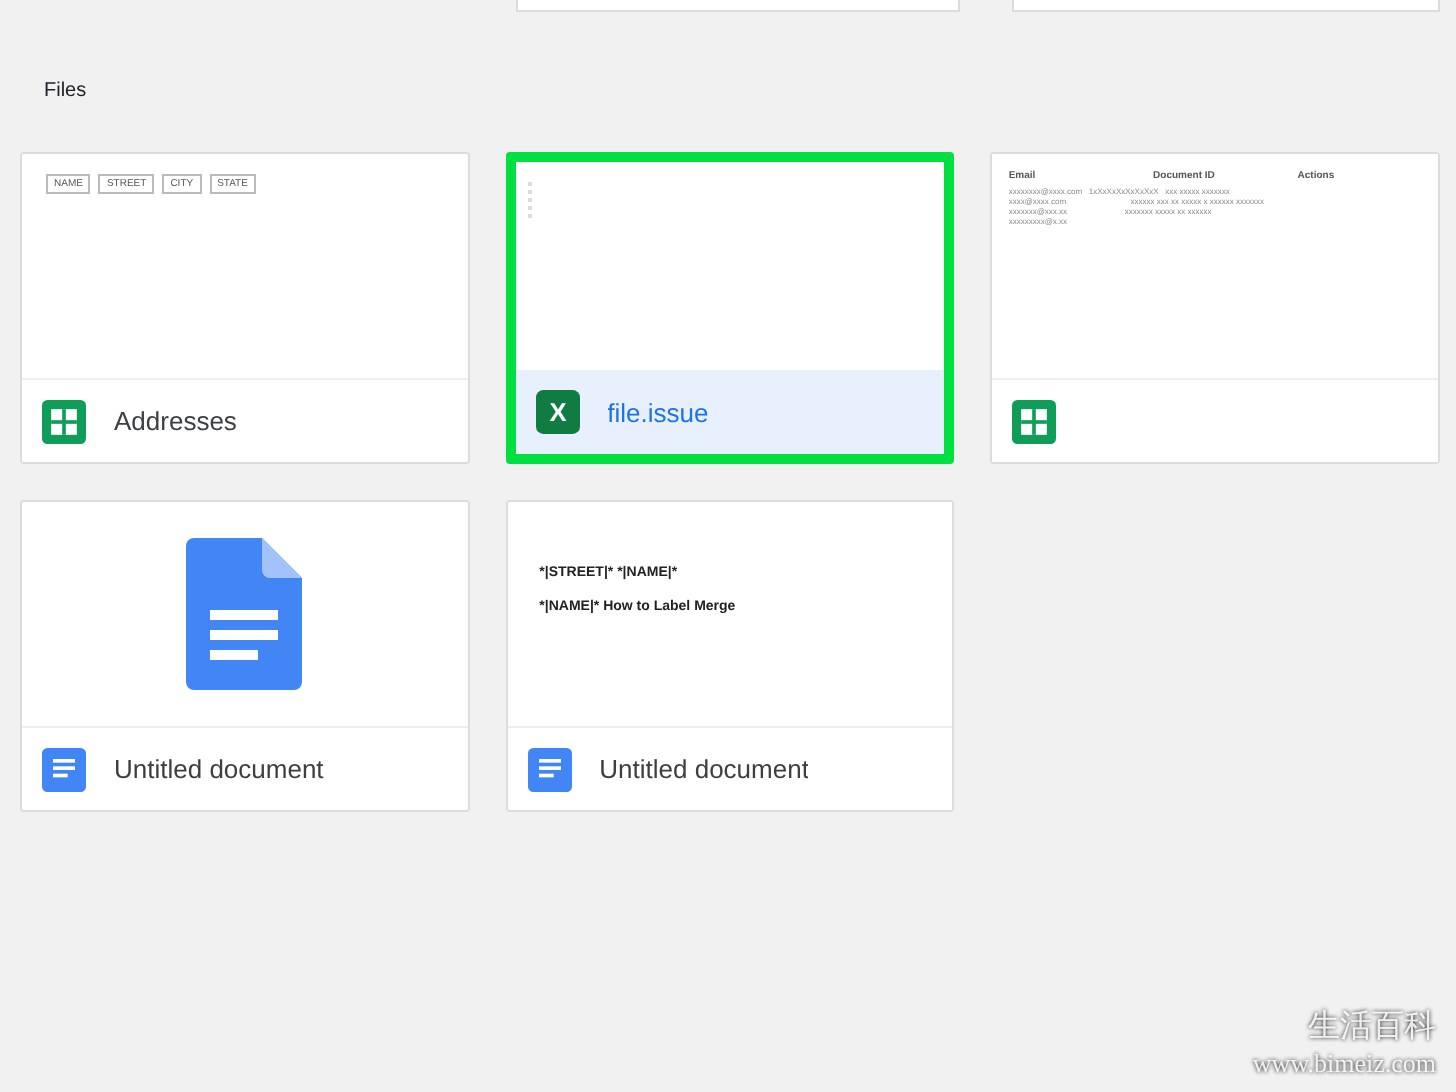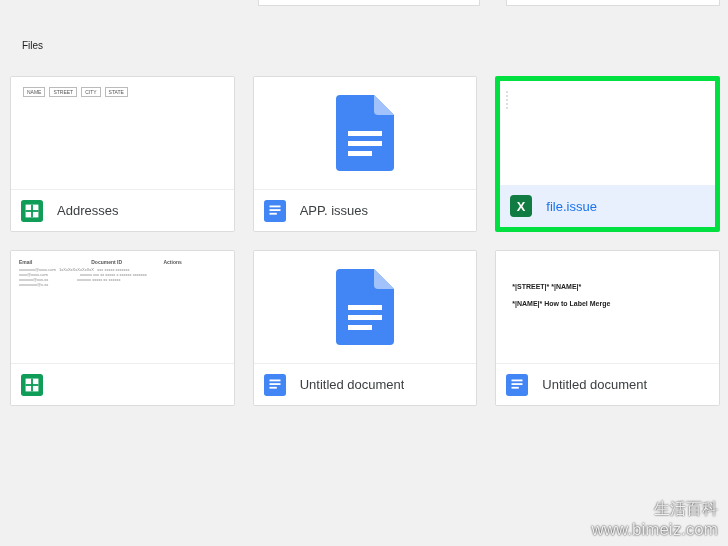--- a/index.html
+++ b/index.html
@@ -74,26 +74,26 @@
   }
   .tiny { font-size: 5px; color: #555; position: absolute; }
   .tiny-row { display: flex; gap: 4px; }
   .tiny-col { flex: 1; }
   .tiny-cell { border: 0.5px solid #bbb; padding: 1px 3px; font-size: 5px; }
   .preview-text { font-size: 7px; color: #222; font-weight: 600; }
   .watermark {
     position: absolute; bottom: 6px; right: 10px;
     color: rgba(255,255,255,0.88); font-size: 16px;
     text-shadow: 0 0 2px #000;
-    font-family: Liberation Sans, sans-serif;
+    font-family: Liberation Serif, serif;
   }
   .watermark-cn {
     text-align: right;
   }
-  .watermark-url { font-size: 17px; }
+  .watermark-url { font-size: 13px; }
 </style>
 </head>
 <body>
 
 <div class="partial-top"></div>
 <div class="partial-top2"></div>
 
 <div class="section-title">Files</div>
 
 <div class="grid">
@@ -115,44 +115,20 @@
             <rect width="24" height="24" rx="3" fill="#0f9d58"></rect>
             <rect x="5" y="5" width="14" height="14" fill="#fff"></rect>
             <rect x="5" y="11" width="14" height="2" fill="#0f9d58"></rect>
             <rect x="11" y="5" width="2" height="14" fill="#0f9d58"></rect>
           </svg>
       </span>
       <span class="label">Addresses</span>
     </div>
   </div>
 
-  <div class="card">
-    <div class="thumb">
-      <div class="center-doc">
-        <svg viewBox="0 0 58 76">
-            <path d="M0 4 a4 4 0 0 1 4-4 h34 l20 20 v52 a4 4 0 0 1-4 4 H4 a4 4 0 0 1-4-4 Z" fill="#4285f4"></path>
-            <path d="M38 0 l20 20 h-16 a4 4 0 0 1-4-4 Z" fill="#a1c2fa"></path>
-            <rect x="12" y="36" width="34" height="5" fill="#fff"></rect>
-            <rect x="12" y="46" width="34" height="5" fill="#fff"></rect>
-            <rect x="12" y="56" width="24" height="5" fill="#fff"></rect>
-          </svg>
-      </div>
-    </div>
-    <div class="caption">
-      <span class="ico">
-        <svg viewBox="0 0 24 24">
-            <rect width="24" height="24" rx="3" fill="#4285f4"></rect>
-            <rect x="6" y="6" width="12" height="2" fill="#fff"></rect>
-            <rect x="6" y="10" width="12" height="2" fill="#fff"></rect>
-            <rect x="6" y="14" width="8" height="2" fill="#fff"></rect>
-          </svg>
-      </span>
-      <span class="label">APP. issues</span>
-    </div>
-  </div>
 
   <div class="card selected">
     <div class="thumb">
       <div class="tiny" style="top:8px; left:6px; line-height:4px; color:#ccc;">
         <div style="width:2px;height:2px;background:#ddd;margin:2px 0;"></div>
         <div style="width:2px;height:2px;background:#ddd;margin:2px 0;"></div>
         <div style="width:2px;height:2px;background:#ddd;margin:2px 0;"></div>
         <div style="width:2px;height:2px;background:#ddd;margin:2px 0;"></div>
         <div style="width:2px;height:2px;background:#ddd;margin:2px 0;"></div>
       </div>

